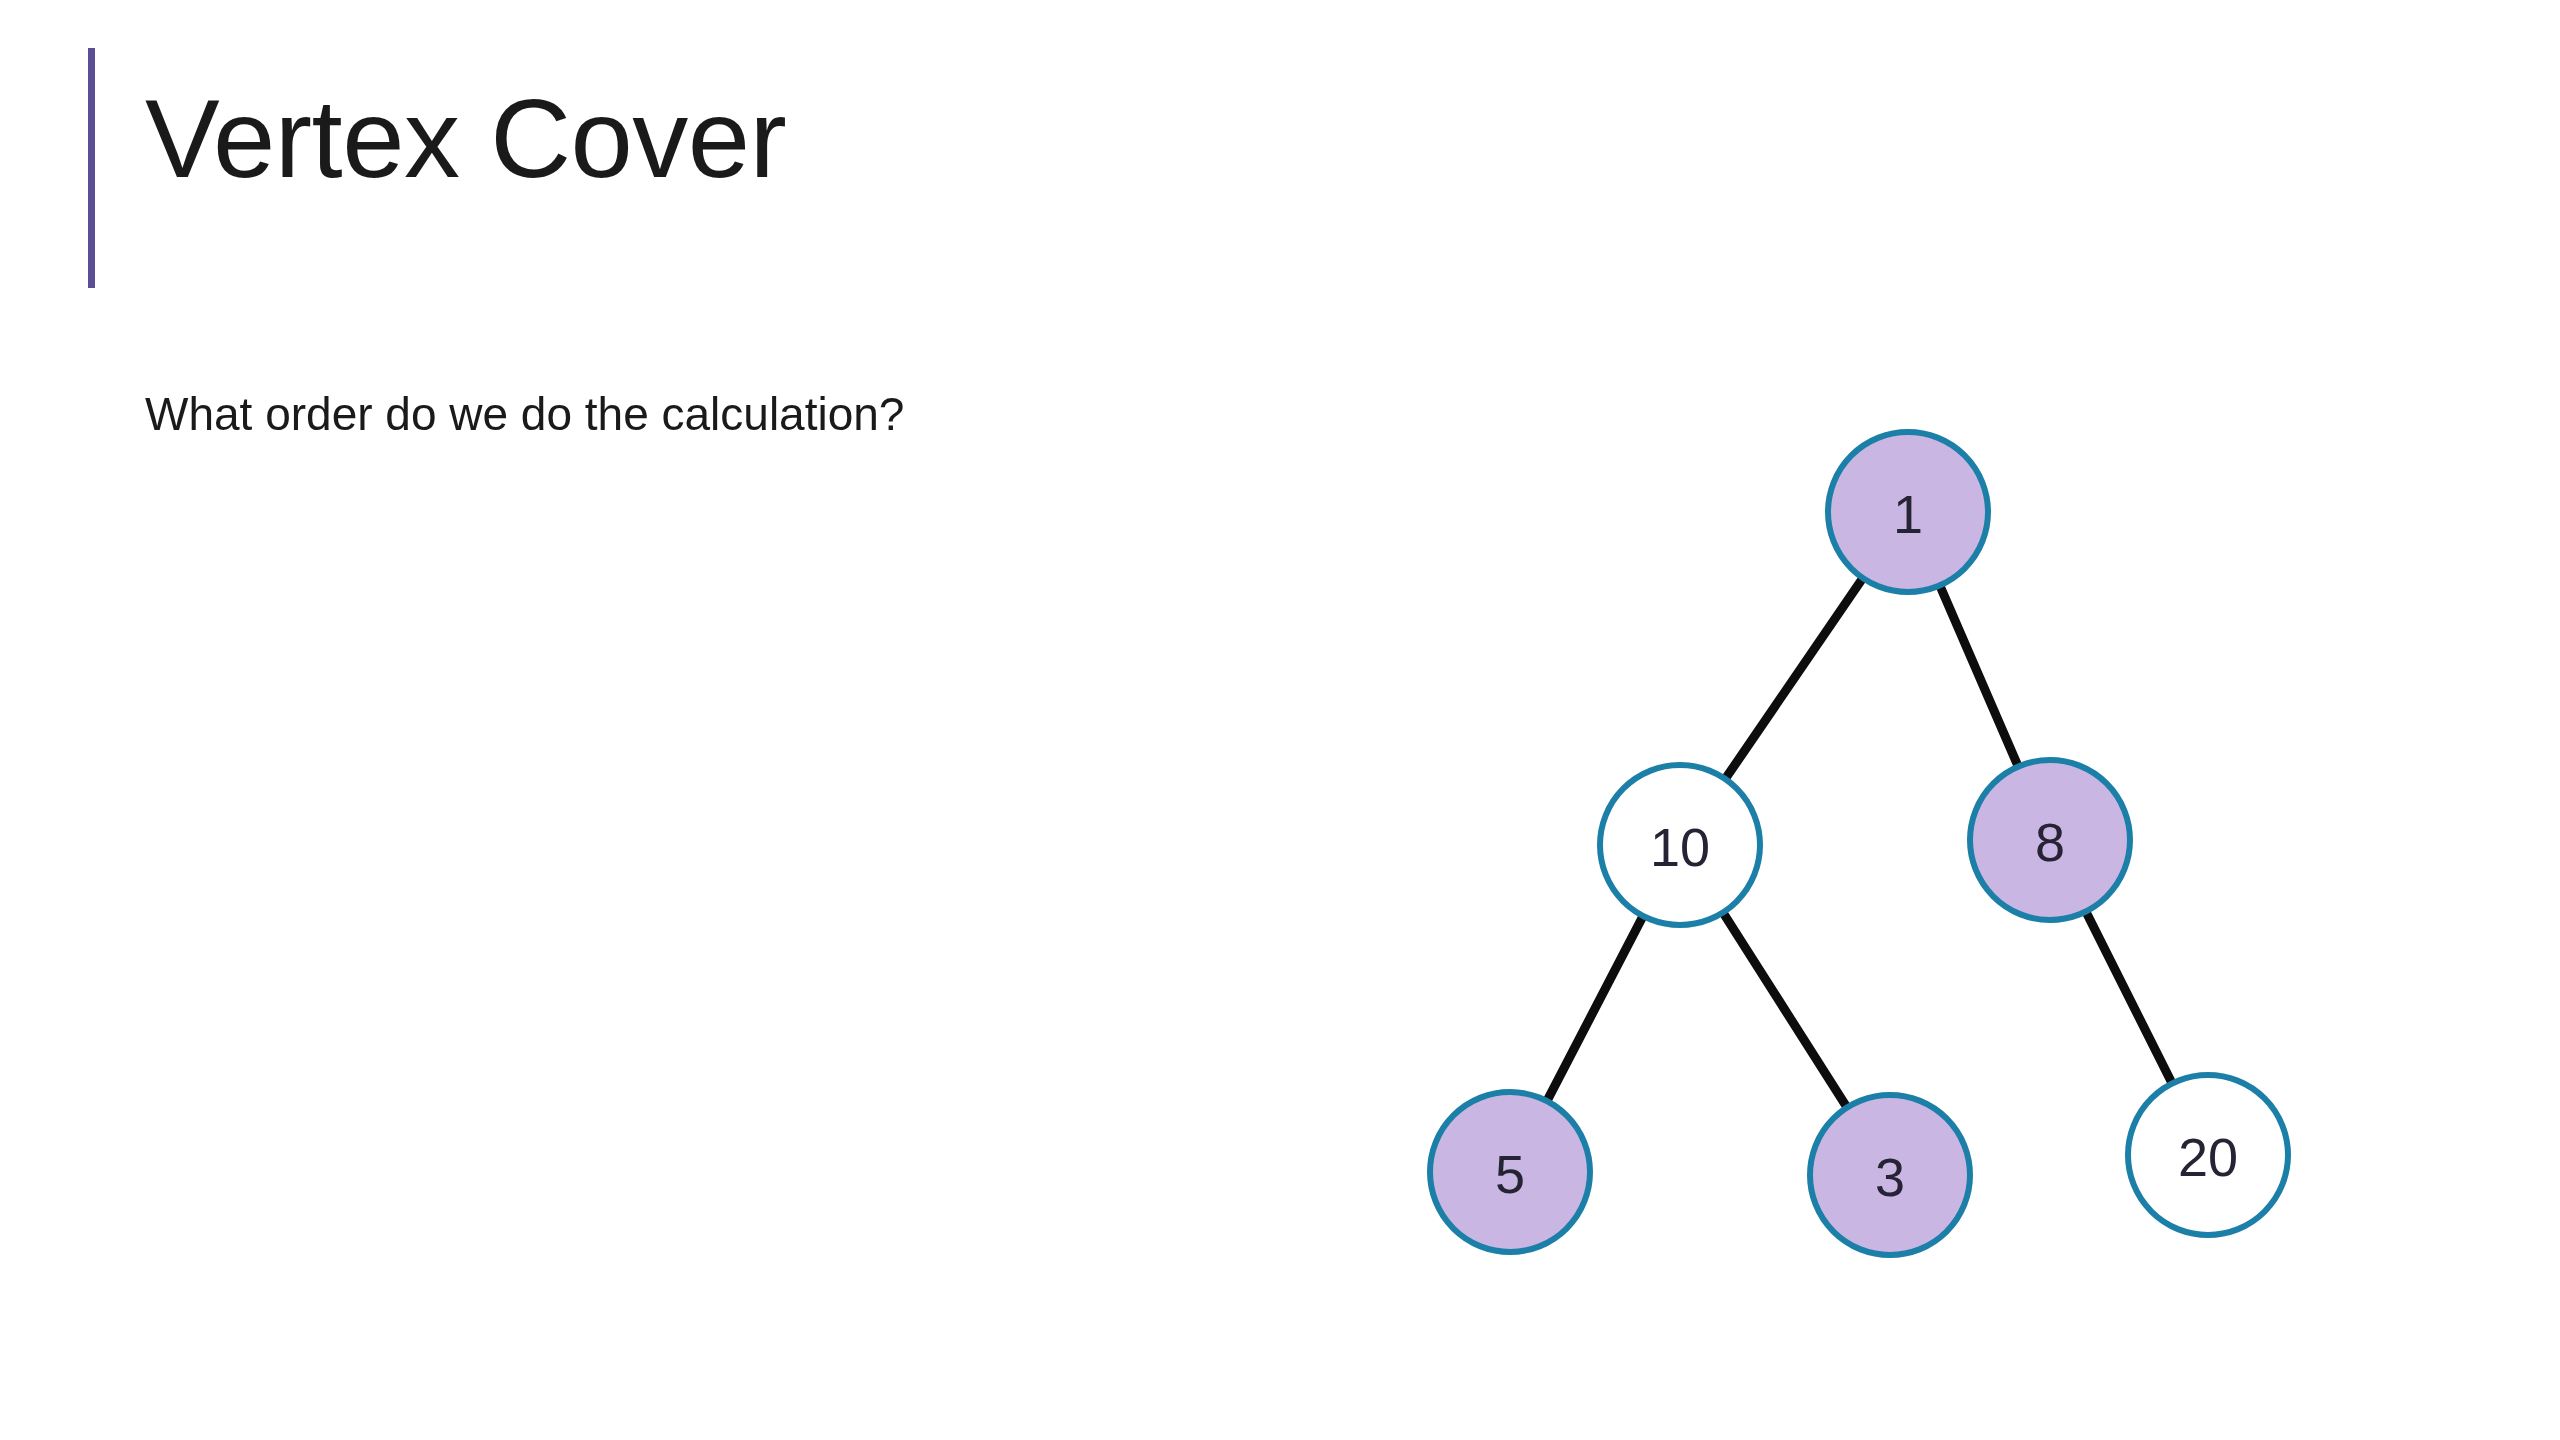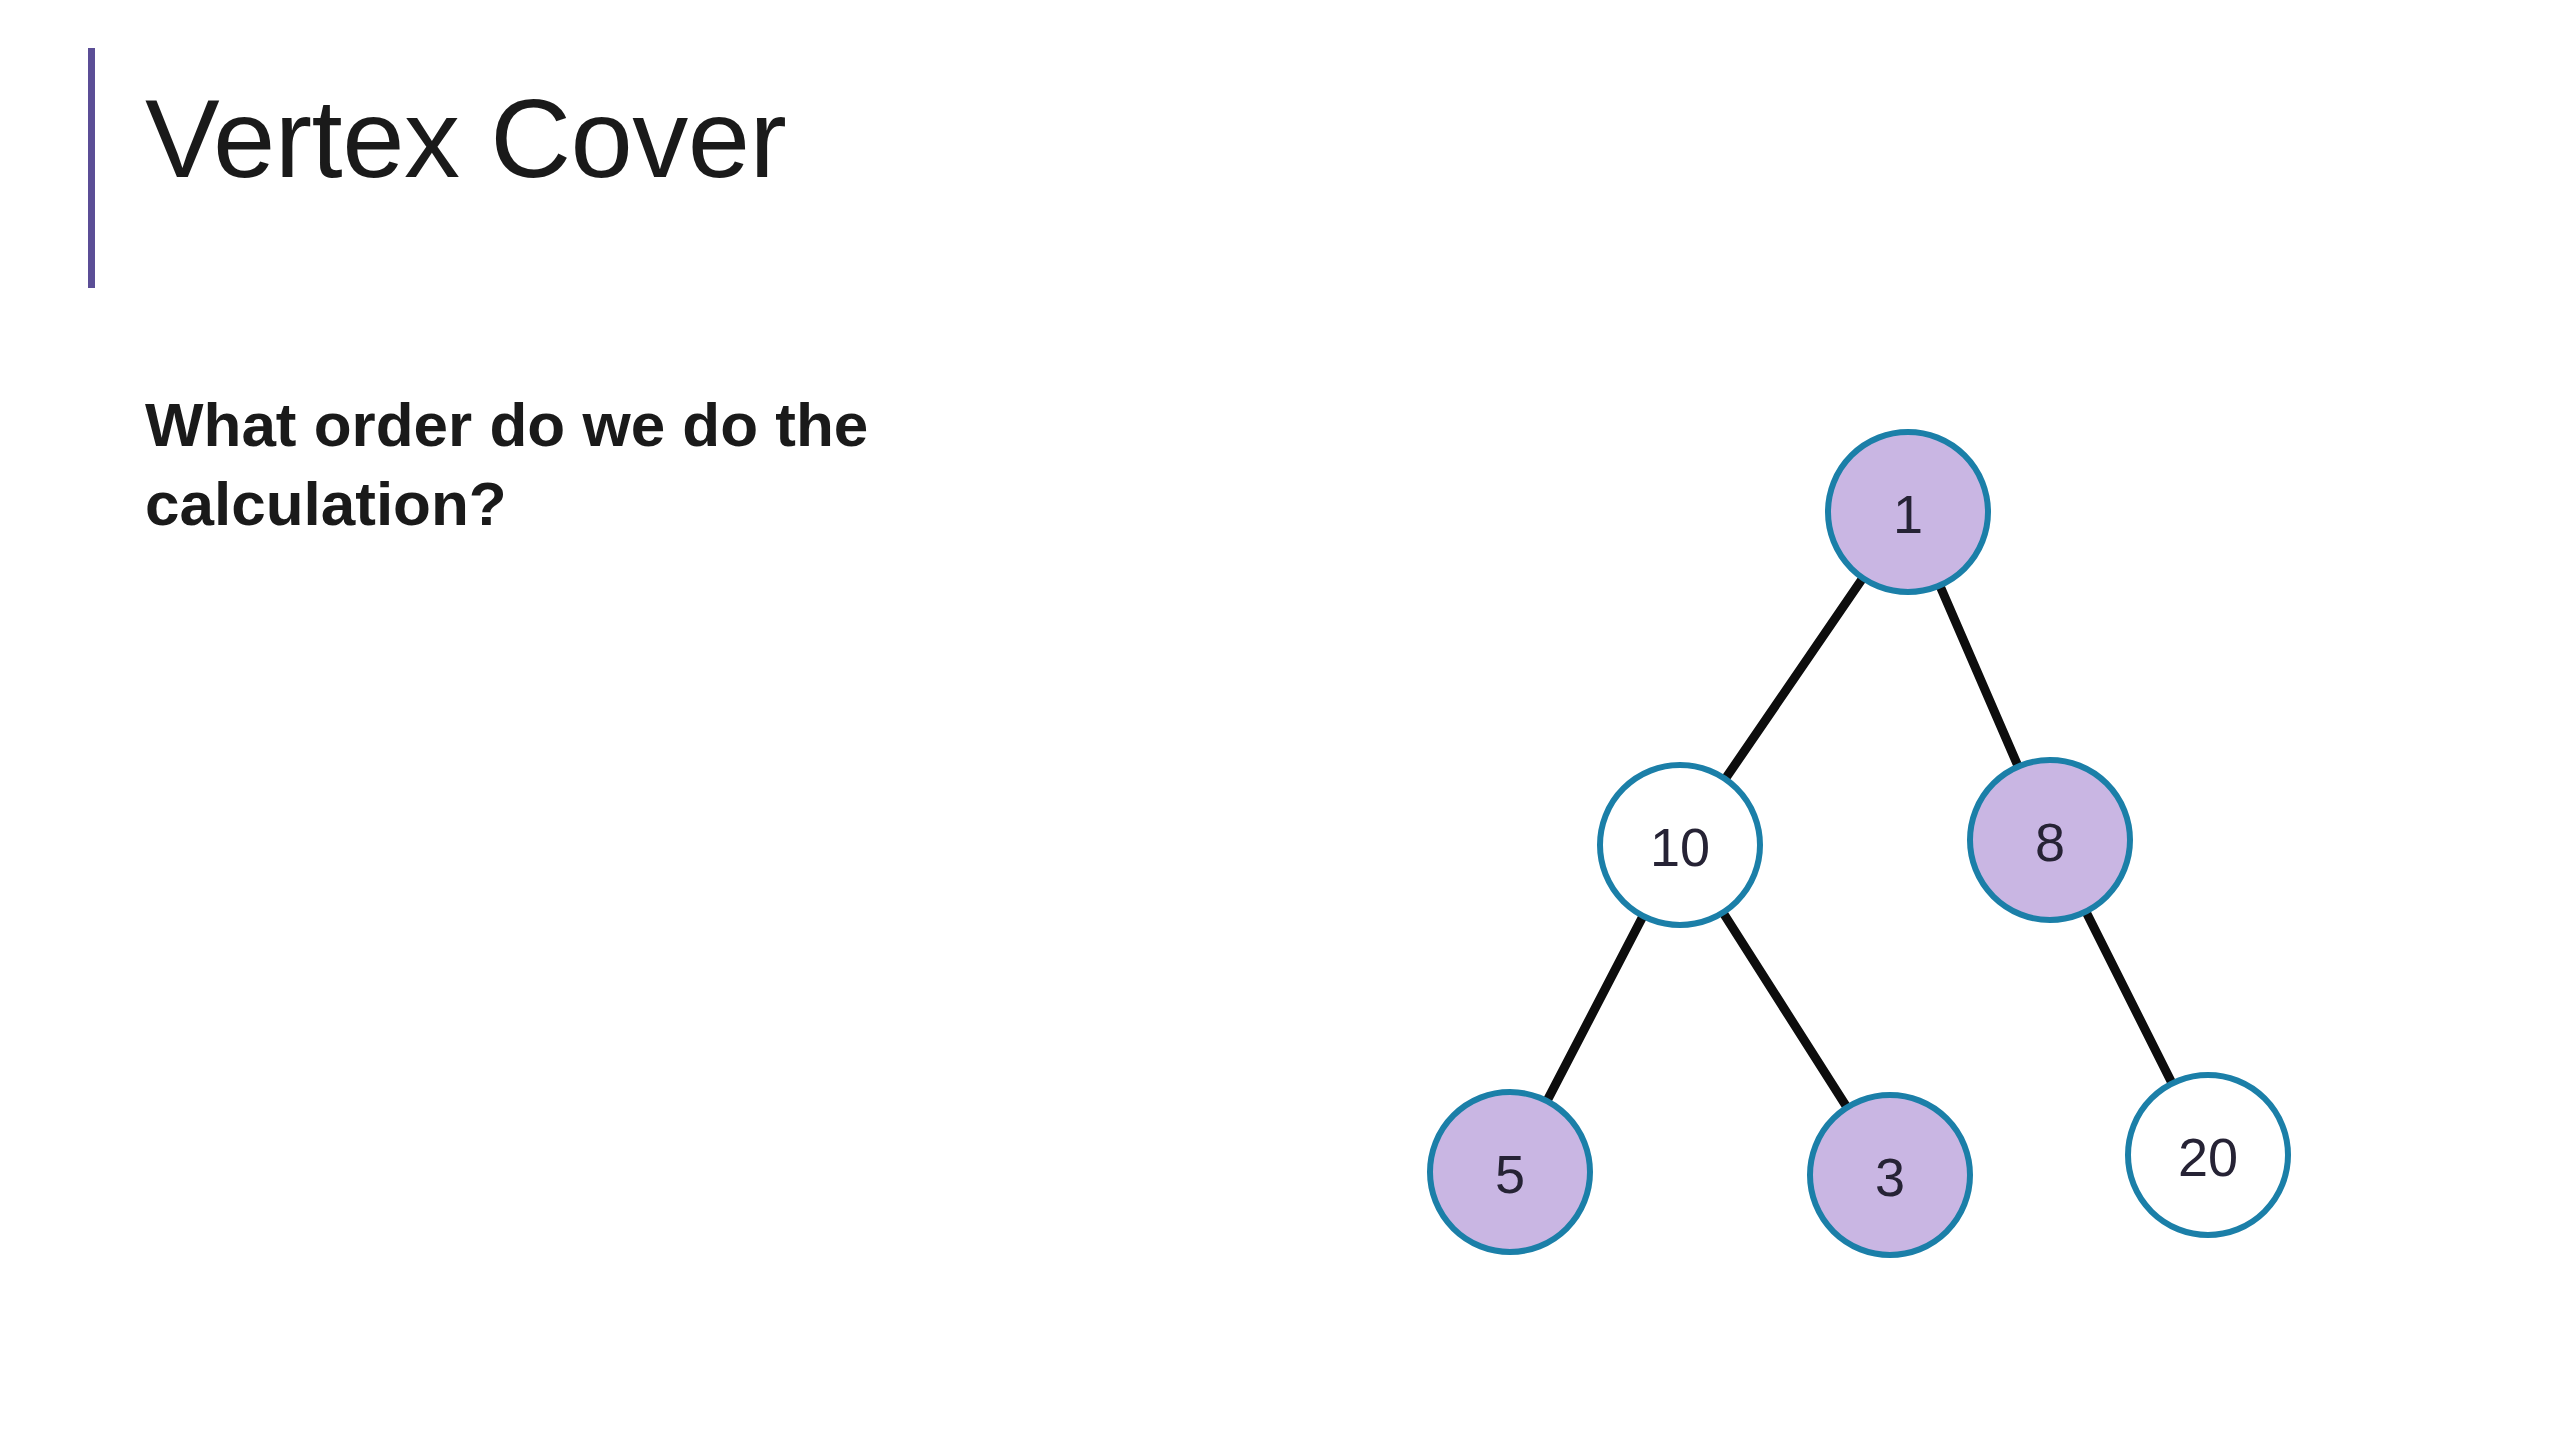--- a/index.html
+++ b/index.html
@@ -47,23 +47,23 @@
     letter-spacing: -0.5px;
     white-space: nowrap;
   }
 
   
   #body-text {
     position: absolute;
     left: 145px;
     top: 385px;
     width: 880px;
-    font-size: 62px;
+    font-size: 46px;
     line-height: 1.28;
-    font-weight: 700;
+    font-weight: 400;
     color: #1a1a1a;
   }
 
   
   #tree-figure {
     position: absolute;
     left: 1380px;
     top: 390px;
     width: 1060px;
     height: 940px;

